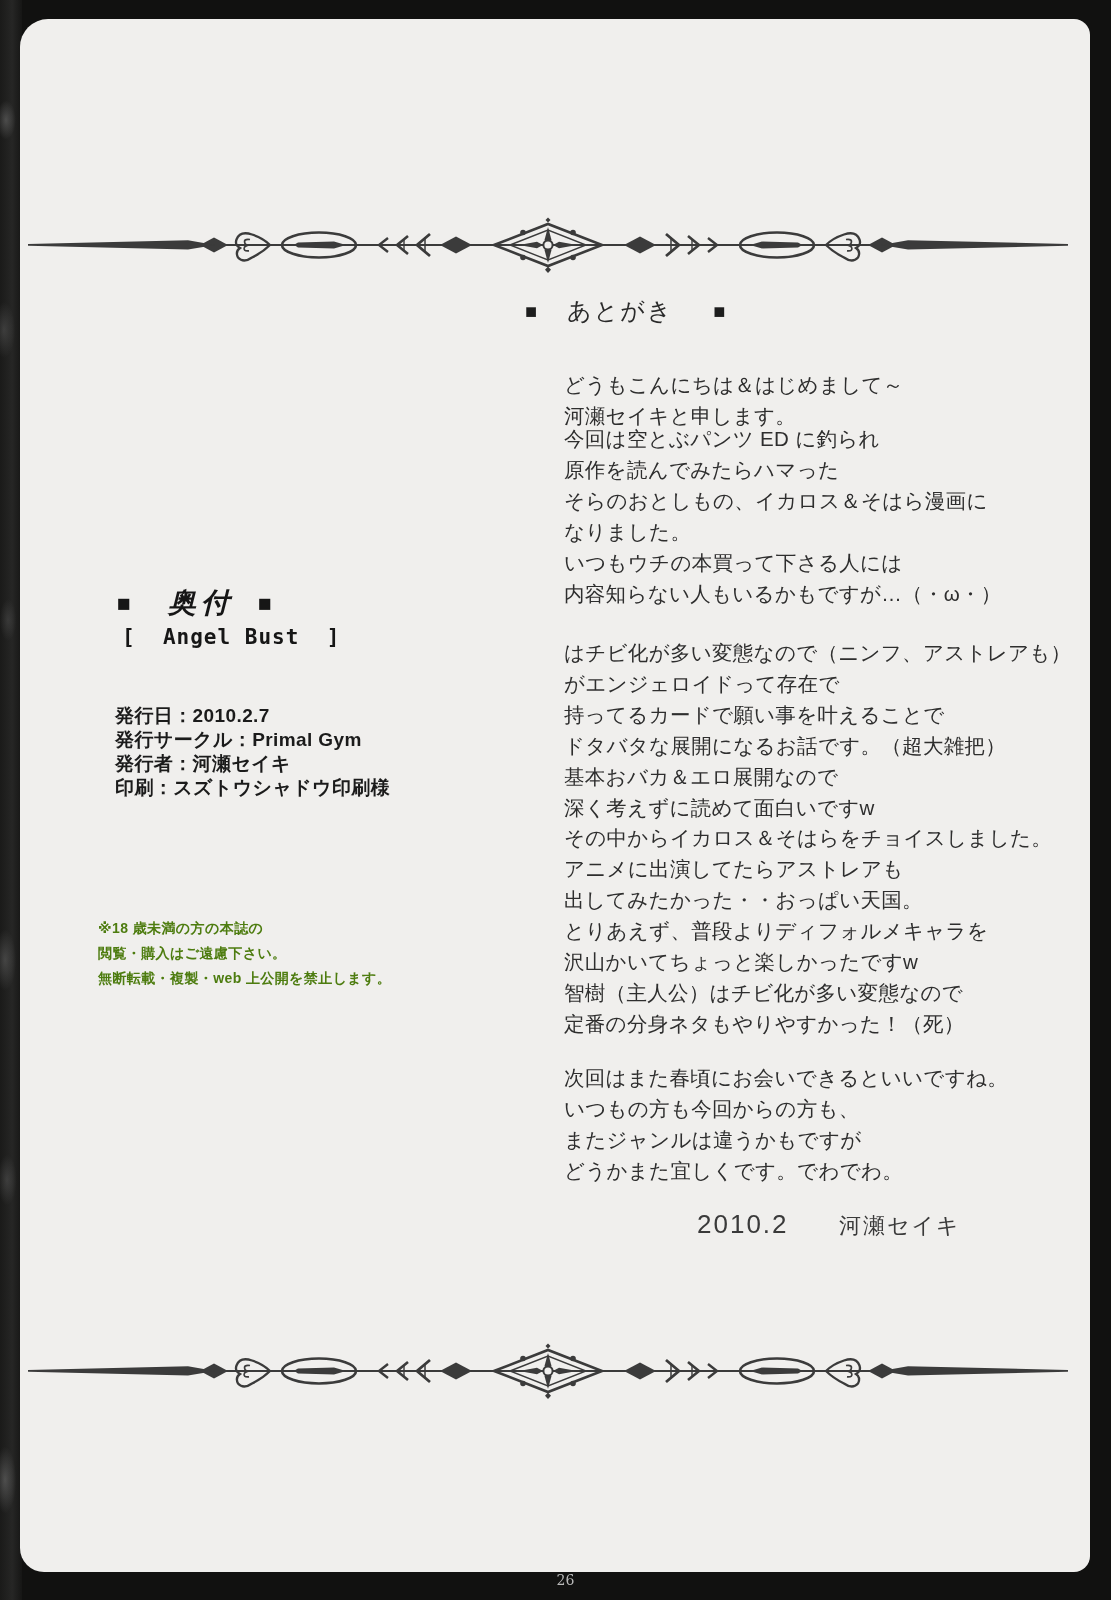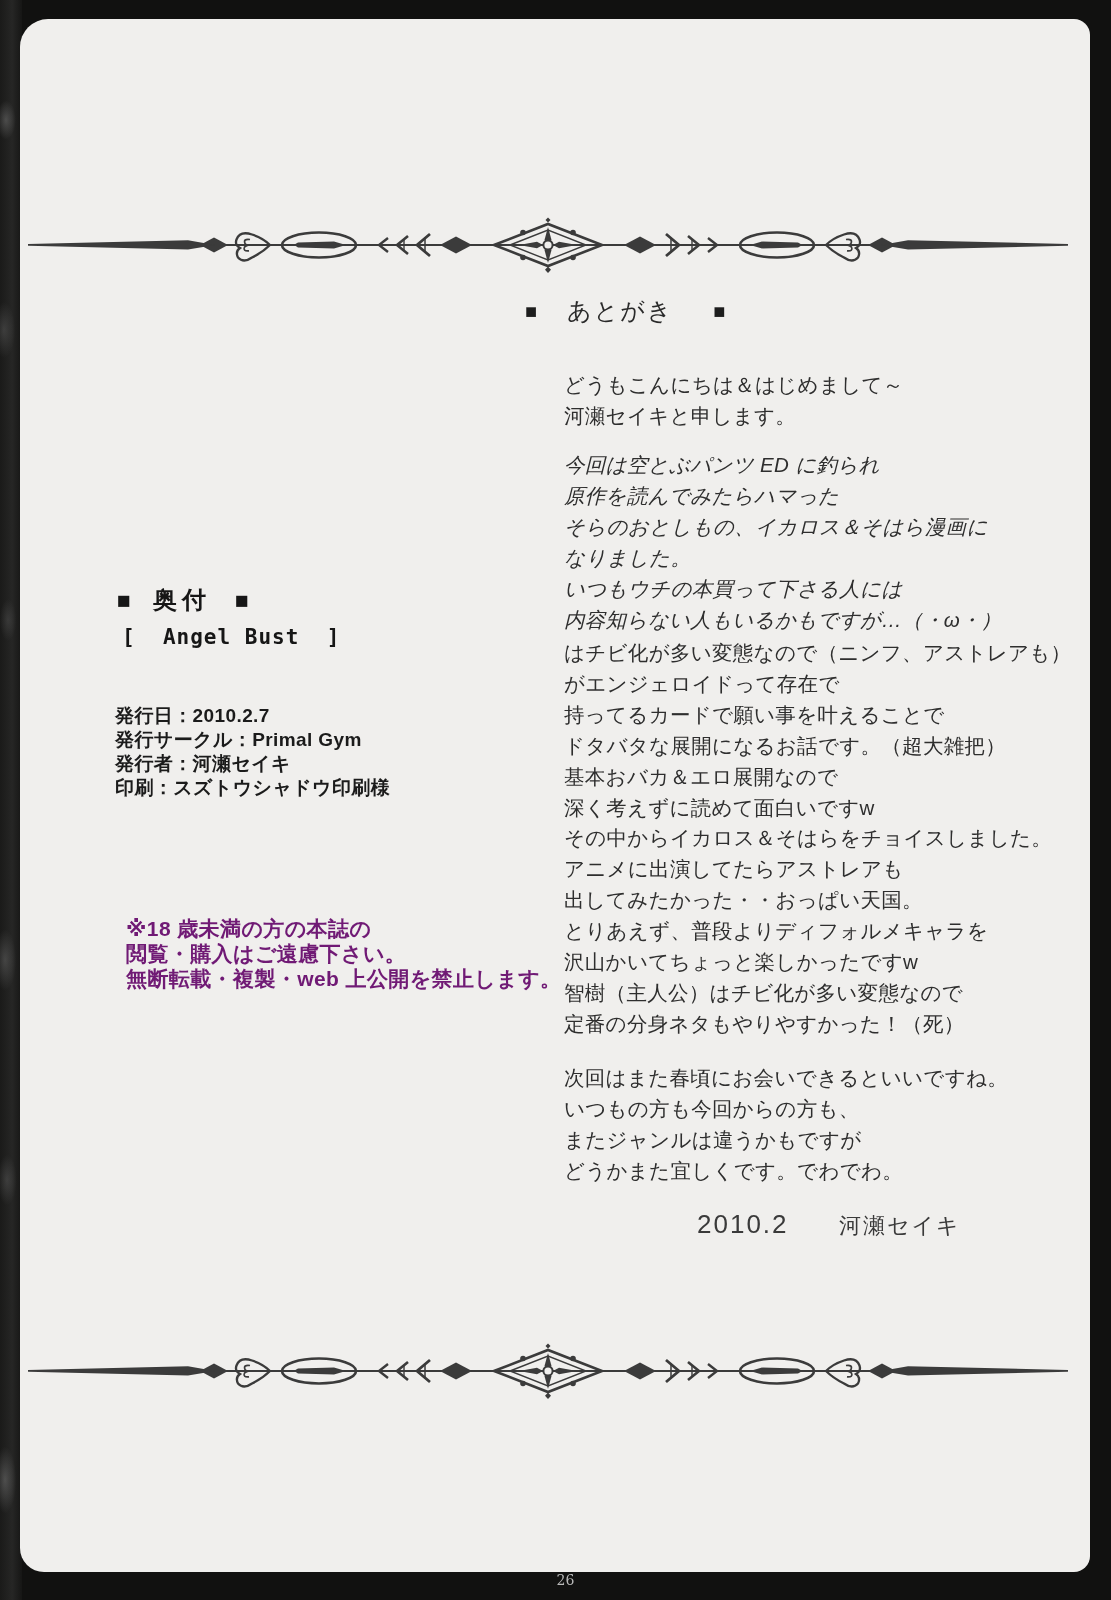--- a/index.html
+++ b/index.html
@@ -32,42 +32,42 @@
   .divider.bottom{top:1324px;}
   
   .afterword-heading{
     position:absolute;left:505px;top:276px;display:flex;align-items:center;
     color:#1d1d1d;
   }
   .afterword-heading .sq{font-size:20px;line-height:20px;color:#1d1d1d;}
   .afterword-heading .ttl{font-size:24px;letter-spacing:2px;margin:0 40px 0 30px;color:#2a2a2a;}
   .para{position:absolute;left:504px;font-size:20.5px;line-height:31px;letter-spacing:.3px;margin-left:40px;}
   .p1{top:350px;}
-  .p2{top:430px;font-style:italic;}
+  .p2{top:404px;}
   .p3{top:618px;}
   .p4{top:803px;}
   .p5{top:1043px;}
   .signature{position:absolute;left:677px;top:1190px;color:#3a3a3a;}
   .signature .date{font-size:26px;letter-spacing:2px;}
   .signature .name{font-size:22px;margin-left:46px;letter-spacing:2px;}
   .postscript{position:absolute;left:680px;top:1266px;font-size:17px;line-height:22px;color:#4a4a4a;letter-spacing:.3px;}
   
   .colophon-heading{
     position:absolute;left:97px;top:565px;display:flex;align-items:center;color:#161616;
   }
   .colophon-heading .sq{font-size:23px;line-height:23px;}
-  .colophon-heading .ttl{font-size:24px;font-weight:bold;letter-spacing:5px;margin:0 24px 0 22px;}
+  .colophon-heading .ttl{font-size:28px;font-weight:bold;letter-spacing:5px;margin:0 24px 0 37px;font-style:italic;}
   .book-title{
     position:absolute;left:102px;top:606px;
     font-family:"DejaVu Sans Mono","Liberation Mono",monospace;
     font-size:21px;font-weight:bold;white-space:pre;letter-spacing:1px;color:#161616;
   }
   .publication{position:absolute;left:95px;top:685px;font-size:19px;line-height:24px;font-weight:bold;color:#1b1b1b;letter-spacing:.4px;}
   .website{position:absolute;left:95px;top:827px;font-size:19px;font-weight:bold;color:#1b1b1b;letter-spacing:.4px;}
-  .notice{position:absolute;left:106px;top:897px;font-size:21px;line-height:25px;font-weight:bold;color:#701a75;letter-spacing:.4px;}
+  .notice{position:absolute;left:78px;top:897px;font-size:14px;line-height:25px;font-weight:bold;color:#4d7c0f;letter-spacing:.4px;}
   .page-number{
     position:absolute;left:14px;top:1572px;width:1103px;text-align:center;
     font-family:"DejaVu Serif","Liberation Serif",serif;
     font-size:14px;color:#b9b9b9;
   }
 </style>
 </head>
 <body>
 
 <div class="spine"></div>

